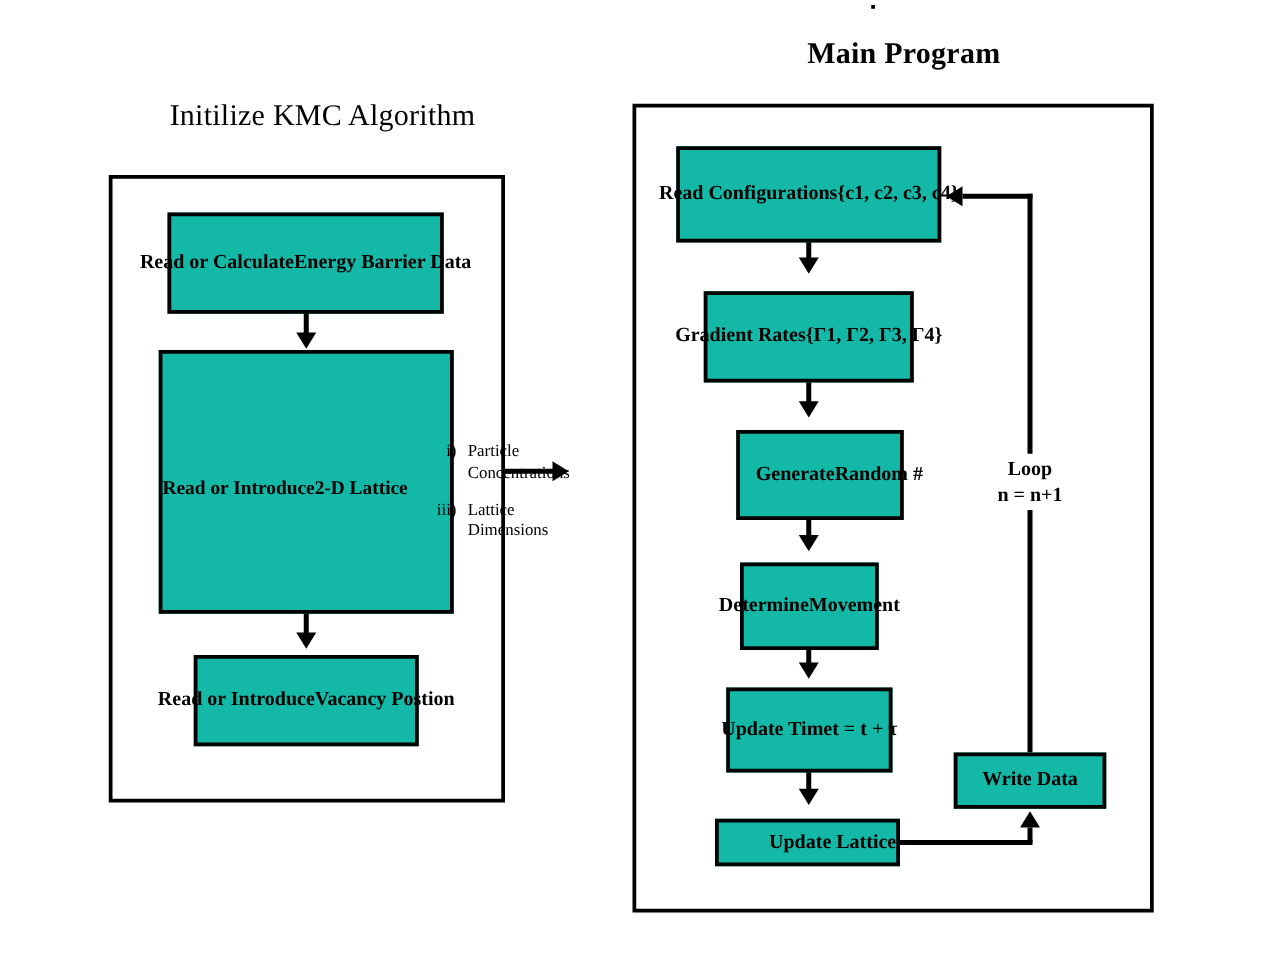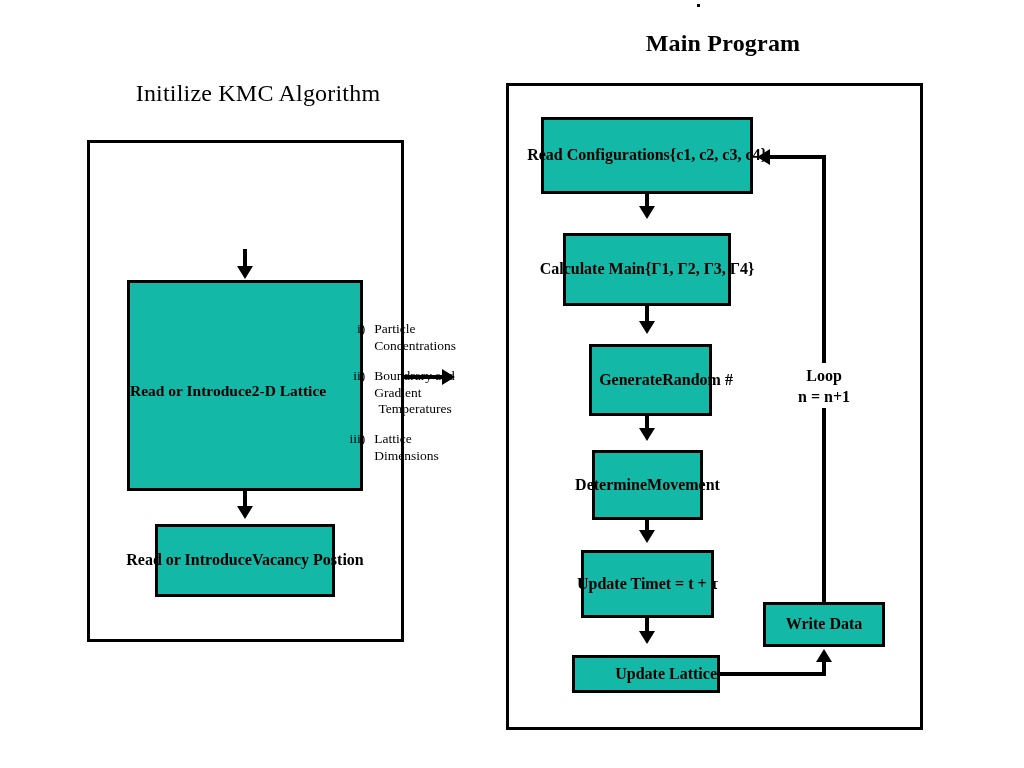--- a/index.html
+++ b/index.html
@@ -85,21 +85,21 @@
     text-align: right;
     padding-right: 9px;
     box-sizing: content-box;
   }
   .lattice-txt { flex: 1; text-align: left; }
   .lattice-txt .cont { display: block; text-align: center; }
 
   
   #box-readcfg  { left: 541px; top: 117px; width: 212px; height: 77px; font-size: 16px; }
   #box-rates    { left: 563px; top: 233px; width: 168px; height: 73px; font-size: 16px; }
-  #box-random   { left: 589px; top: 344px; width: 123px; height: 72px; font-size: 16px; padding-left: 31px; }
+  #box-random   { left: 589px; top: 344px; width: 134px; height: 72px; font-size: 16px; padding-left: 31px; }
   #box-movement { left: 592px; top: 450px; width: 111px; height: 70px; font-size: 16px; }
   #box-time     { left: 581px; top: 550px; width: 133px; height: 68px; font-size: 16px; justify-content: center; }
   #box-lattice2 { left: 572px; top: 655px; width: 148px; height: 38px; font-size: 16px; justify-content: flex-end; }
   #box-write    { left: 763px; top: 602px; width: 122px; height: 45px; font-size: 16px; }
 
   
   .vline, .hline {
     position: absolute;
     background: #000;
     z-index: 1;
@@ -162,37 +162,34 @@
 <div id="canvas">
 
   <div id="stray-dot"></div>
 
   <div class="panel-title" id="title-init">Initilize KMC Algorithm</div>
   <div class="panel-title" id="title-main">Main Program</div>
 
   <div class="panel" id="panel-init"></div>
   <div class="panel" id="panel-main"></div>
 
+  <div class="box" id="box-energy">
+    <span class="ln">Read or Calculate</span>
+    <span class="ln">Energy Barrier Data</span>
+  </div>
 
   <div class="box" id="box-lattice">
     <span class="ln">Read or Introduce</span>
     <span class="ln">2-D Lattice</span>
     <div class="lattice-list">
       <div class="lattice-item">
         <span class="lattice-num">i)</span>
         <span class="lattice-txt">Particle Concentrations</span>
       </div>
       <div class="lattice-item">
-        <span class="lattice-num">ii)</span>
-        <span class="lattice-txt">
-          <span>Boundrary and Gradient</span>
-          <span class="cont">Temperatures</span>
-        </span>
-      </div>
-      <div class="lattice-item">
         <span class="lattice-num">iii)</span>
         <span class="lattice-txt">Lattice Dimensions</span>
       </div>
     </div>
   </div>
 
   <div class="box" id="box-vacancy">
     <span class="ln">Read or Introduce</span>
     <span class="ln">Vacancy Postion</span>
   </div>
@@ -205,21 +202,21 @@
 
   <div class="hline" style="left:404px; top:375px; width:40px;"></div>
   <div class="arrow-right" style="left:442px; top:369px;"></div>
 
   <div class="box" id="box-readcfg">
     <span class="ln">Read Configurations</span>
     <span class="ln">{c1, c2, c3, c4}</span>
   </div>
 
   <div class="box" id="box-rates">
-    <span class="ln">Calculate Main</span>
+    <span class="ln">Gradient Rates</span>
     <span class="ln">{Γ1, Γ2, Γ3, Γ4}</span>
   </div>
 
   <div class="box" id="box-random">
     <span class="ln">Generate</span>
     <span class="ln">Random #</span>
   </div>
 
   <div class="box" id="box-movement">
     <span class="ln">Determine</span>

